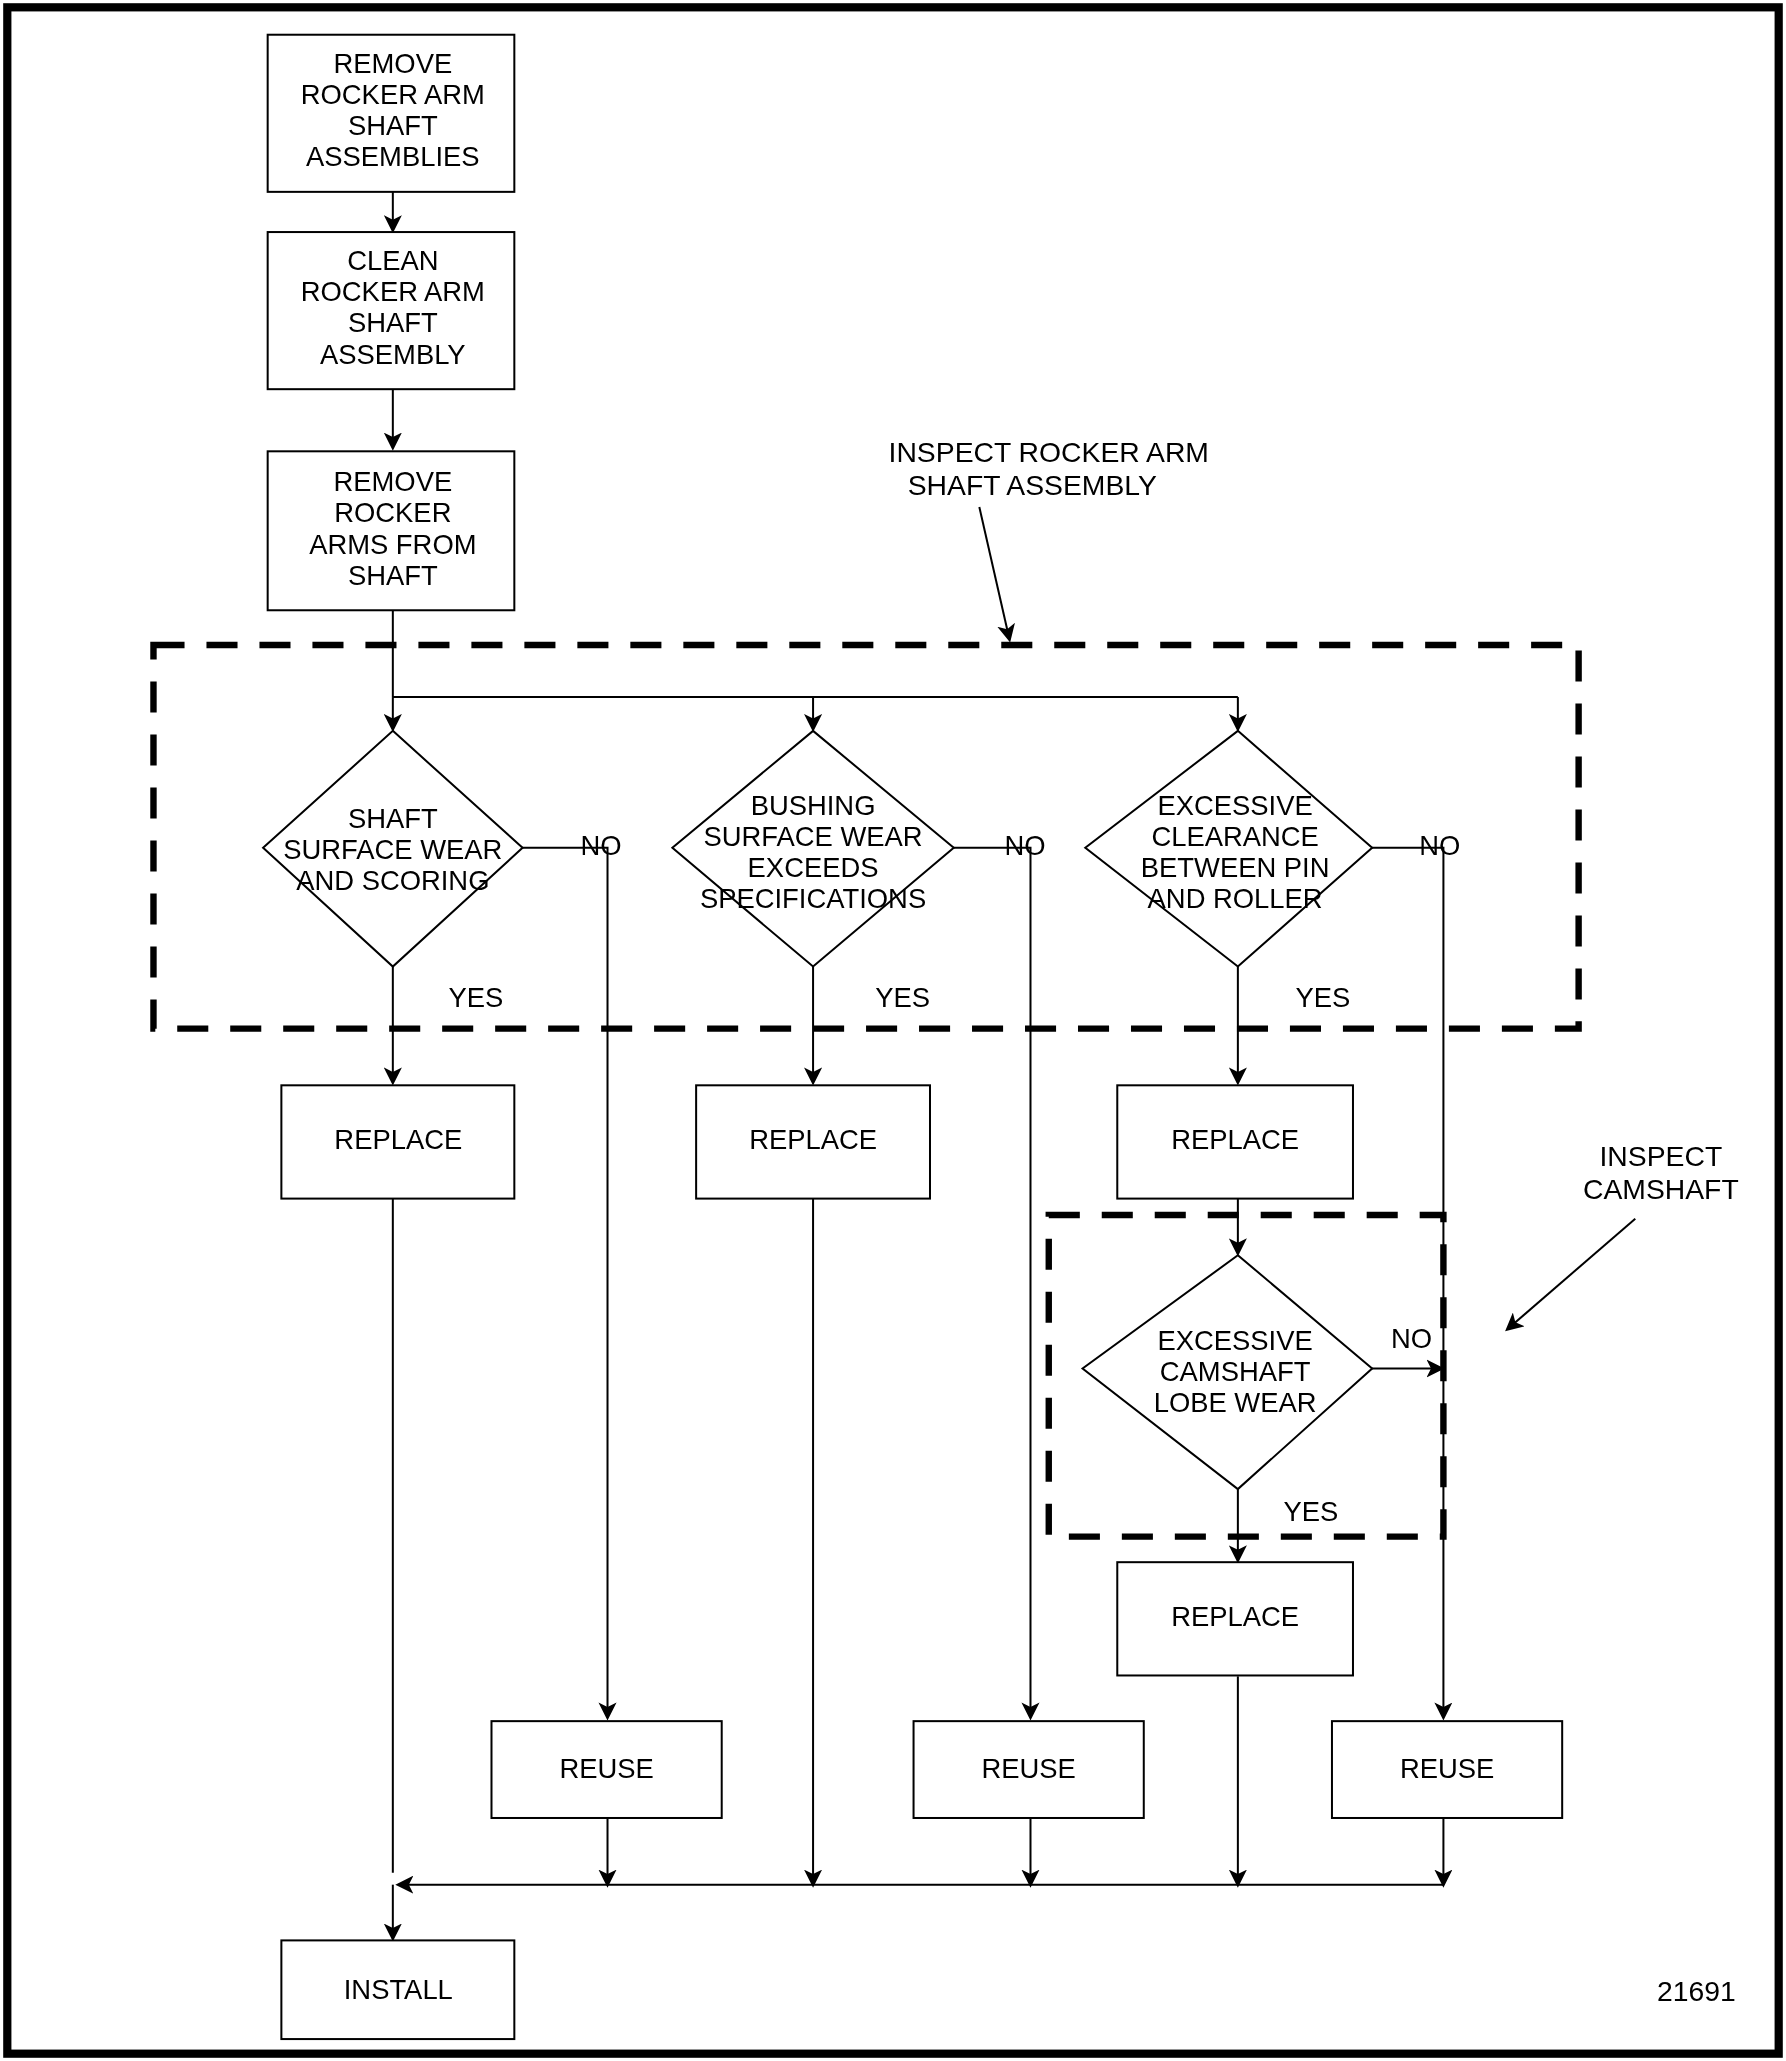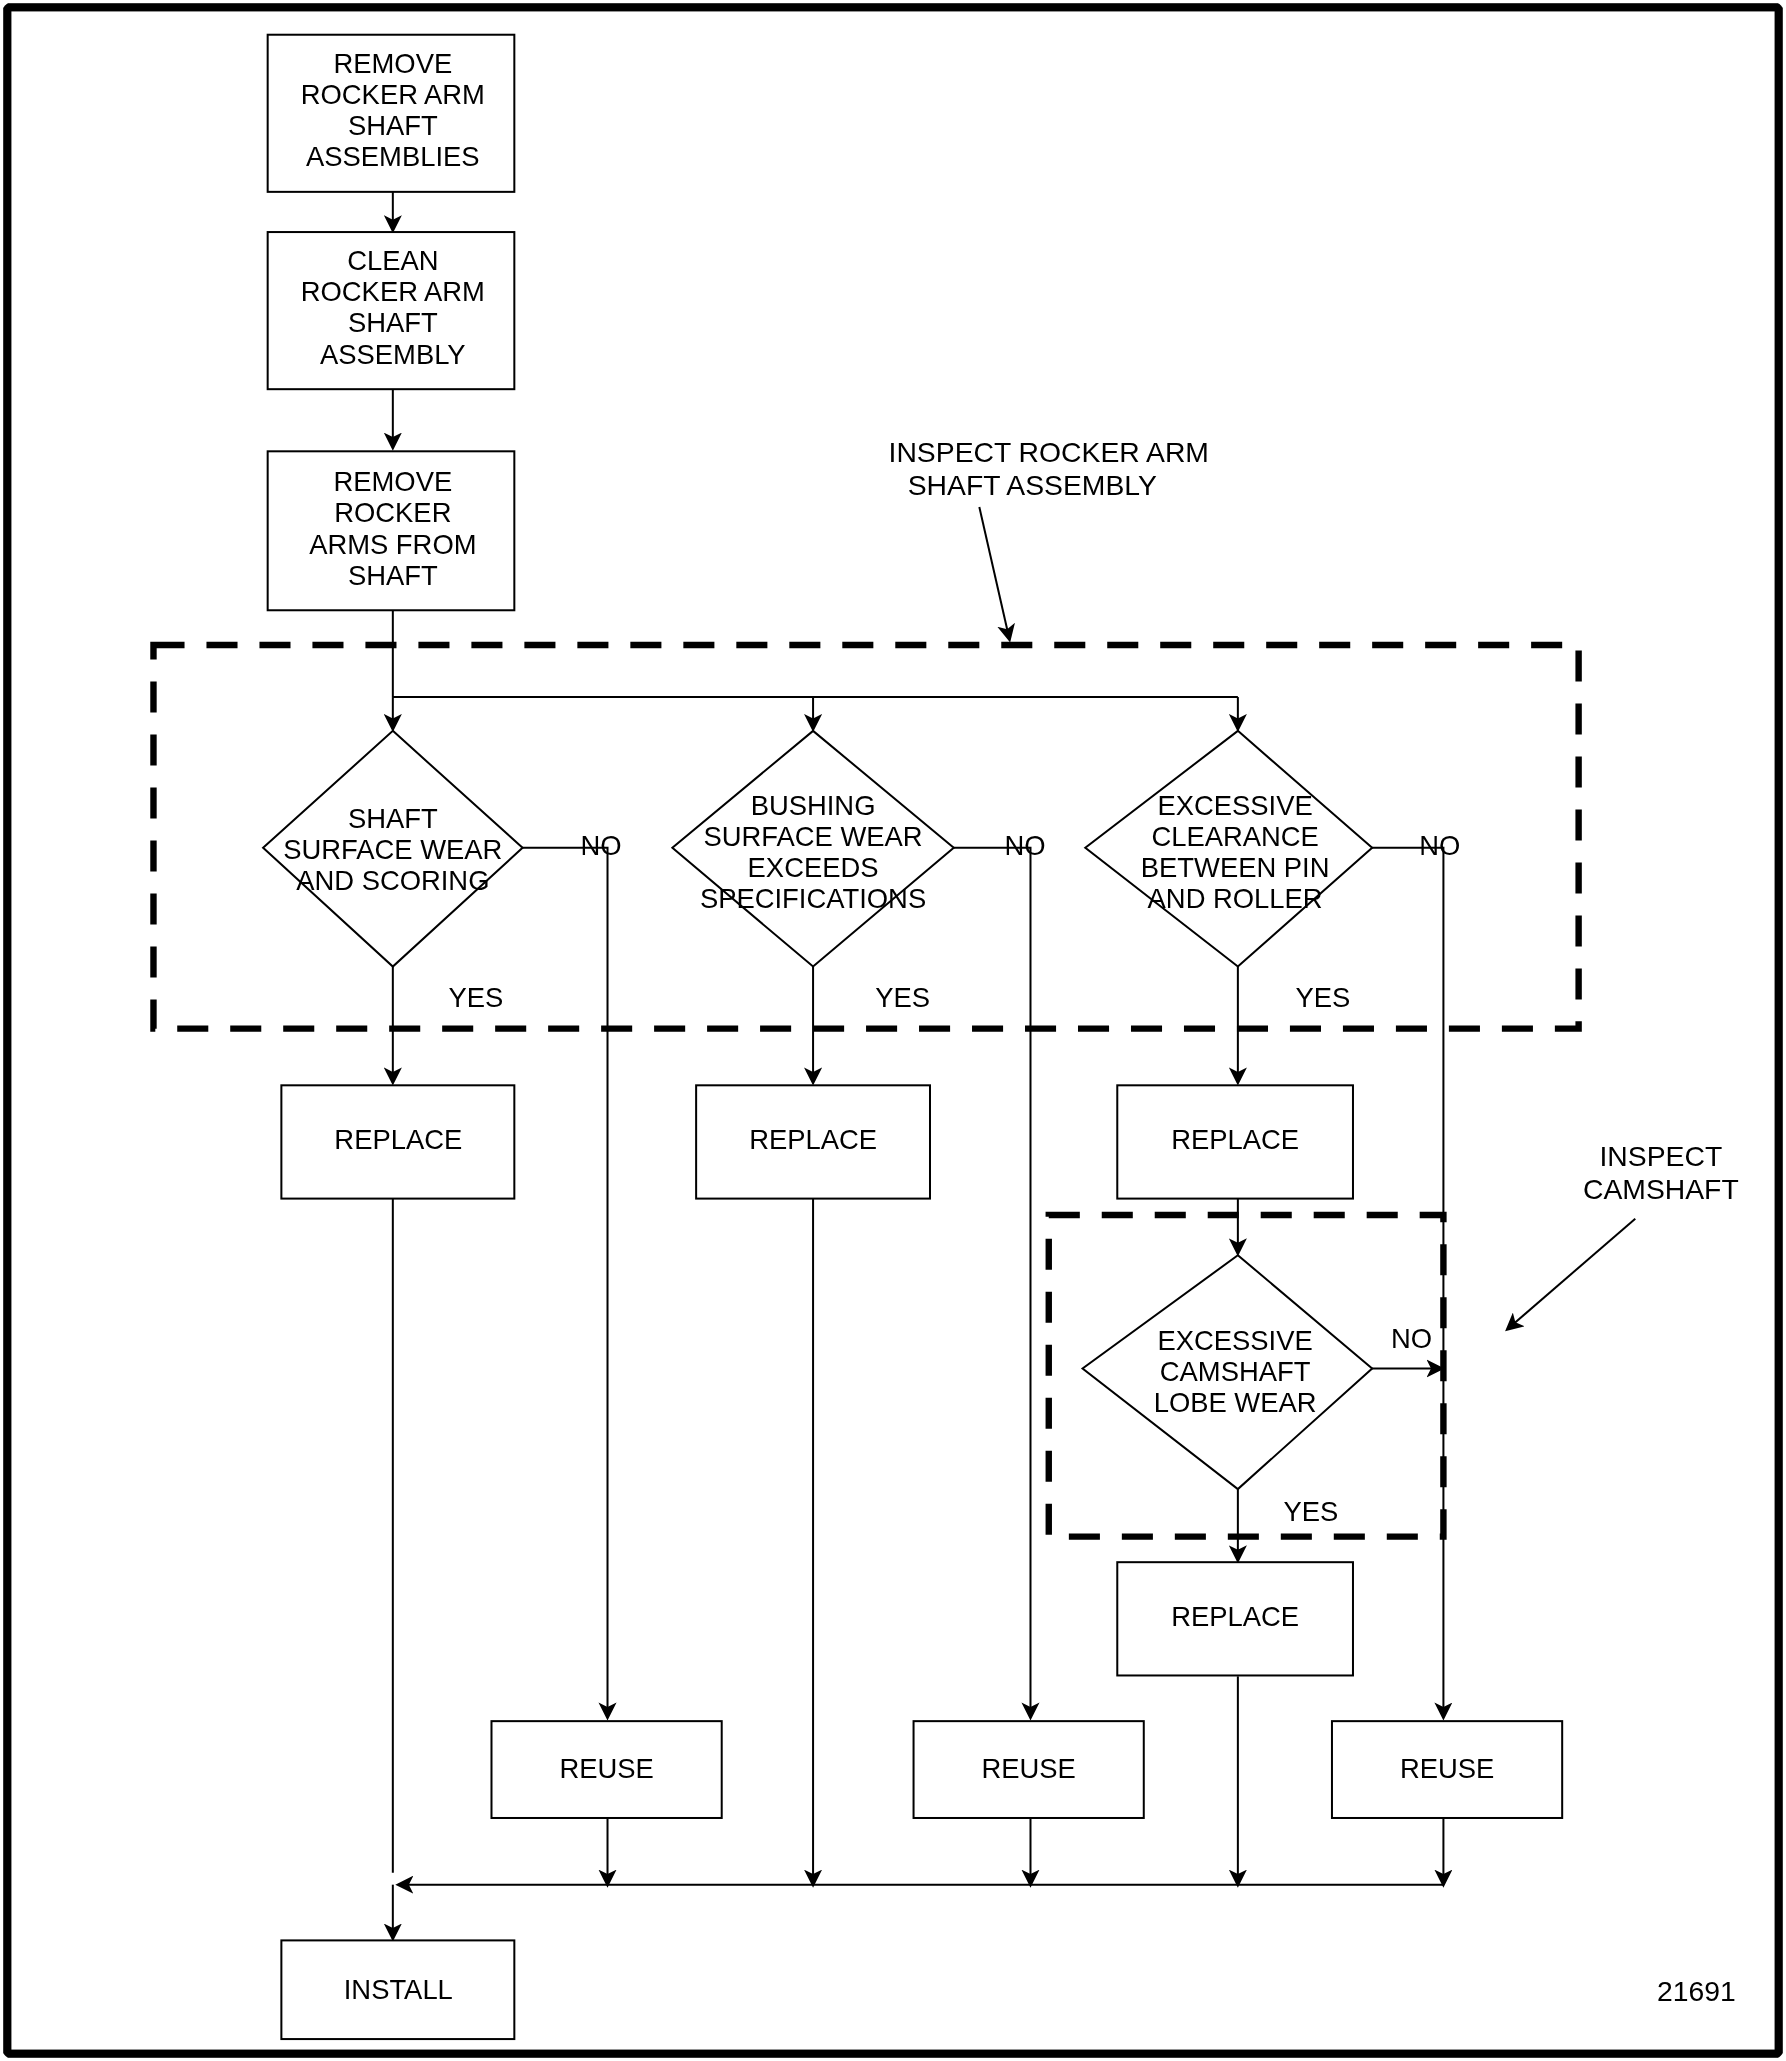--- a/index.html
+++ b/index.html
@@ -9,21 +9,20 @@
   }
   body {
     font-family: "Liberation Sans", sans-serif;
   }
   #page {
     position: relative;
     width: 1786px;
     height: 2061px;
     background: #ffffff;
     overflow: hidden;
-    border-radius: 18px;
   }
   svg#flow {
     position: absolute;
     left: 0;
     top: 0;
     width: 1786px;
     height: 2061px;
     display: block;
   }
   .node-rect {

